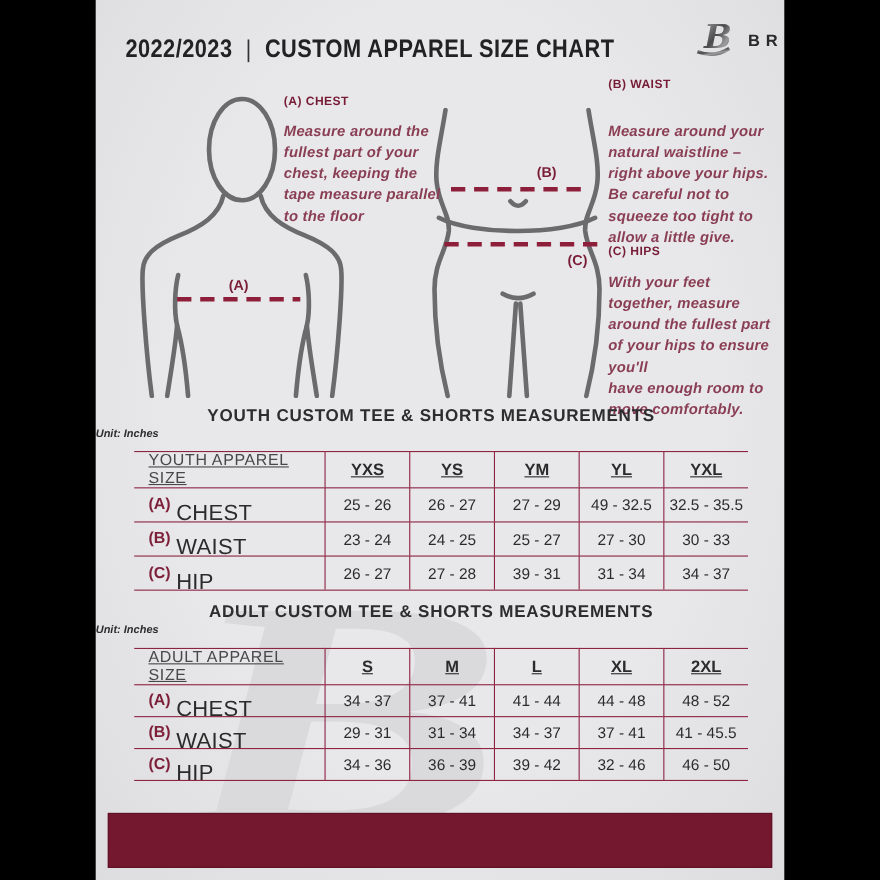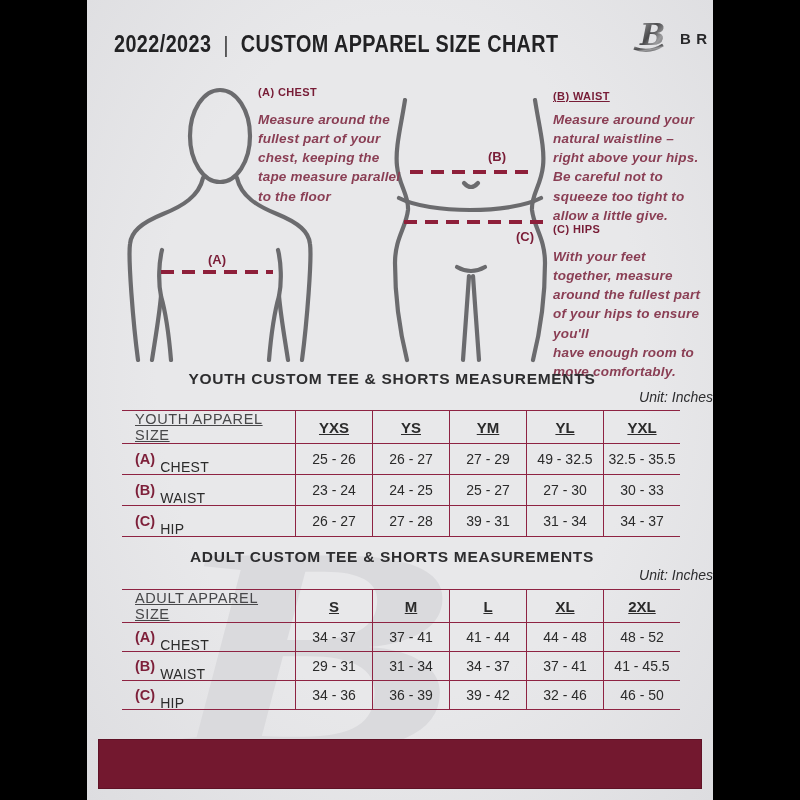--- a/index.html
+++ b/index.html
@@ -28,37 +28,37 @@
 
   figure { position:absolute; }
   .fig-stroke { fill:none; stroke:#6b6b6e; stroke-width:4.2; stroke-linecap:round; }
   .dash { stroke:#8e1f3a; stroke-width:4; fill:none; stroke-dasharray:13 8; }
   .marker-label { fill:#7a1d37; font-weight:bold; font-size:13px;
                   font-family:"Liberation Sans", sans-serif; }
 
   
   .sec-title { position:absolute; left:0; right:16px; text-align:center; color:#2d2d2f;
                font-weight:bold; font-size:15.5px; letter-spacing:.7px; }
-  .sec-unit  { position:absolute; left:0; right:0; text-align:right; color:#2d2d2f;
-               font-style:italic; font-size:14px; }
+  .sec-unit  { position:absolute; left:0; right:0; text-align:left; color:#2d2d2f;
+               font-style:italic; font-size:10px;font-weight:bold; }
 
   
   .size-table { position:absolute; left:35px; width:558px; display:grid;
                 grid-template-columns:173px repeat(5, 77px);
                 border-bottom:1.5px solid #8e2342; z-index:2; }
   .cell { border-top:1.5px solid #8e2342; height:31px; display:flex;
           align-items:center; justify-content:center;
           font-size:14px; color:#2b2b2b; }
   .adult-table .cell { height:29px; }
   .cell.hc { height:33px !important; font-weight:bold; font-size:15px;text-decoration:underline; }
   .cell.col0 { justify-content:flex-start; padding-left:13px; }
   .cell:not(.col0) { border-left:1.5px solid #8e2342; }
   .cell.hc.col0 { font-weight:400; color:#48484a; font-size:14.5px; letter-spacing:.6px; }
   .row-marker { color:#7d1f39; font-weight:bold; margin-right:5px; font-size:14.5px; }
-  .row-name { color:#2b2b2b; font-size:14px; letter-spacing:.3px;margin-top:16px; }
+  .row-name { color:#2b2b2b; font-size:20px; letter-spacing:.3px;margin-top:16px; }
 
   
   .watermark { position:absolute; left:72px; top:528px; font-family:"Liberation Serif", serif;
                font-weight:bold; font-style:italic; font-size:300px; line-height:.82;
                color:#dadadd; transform:scaleX(1.5); transform-origin:left top; z-index:0; }
   .footer-bar { position:absolute; left:11px; width:604px; top:739px; height:50px;
                 background:#73182f; border:1px solid #5f1226; z-index:3; }
 </style>
 </head>
 <body>
@@ -123,21 +123,21 @@
       </svg>
     </figure>
 
     <div class="guide-h" style="left:171px; top:86px;">(A) CHEST</div>
     <div class="guide-p" style="left:171px; top:110px; width:170px;">Measure around the
 fullest part of your
 chest, keeping the
 tape measure parallel
 to the floor</div>
 
-    <div class="guide-h" style="left:466px; top:90px;text-decoration:underline;">(B) WAIST</div>
+    <div class="guide-h" style="left:466px; top:71px;">(B) WAIST</div>
     <div class="guide-p" style="left:466px; top:110px; width:160px;">Measure around your
 natural waistline –
 right above your hips.
 Be careful not to
 squeeze too tight to
 allow a little give.</div>
 
     <div class="guide-h" style="left:466px; top:223px;">(C) HIPS</div>
     <div class="guide-p" style="left:466px; top:247px; width:165px;">With your feet
 together, measure

